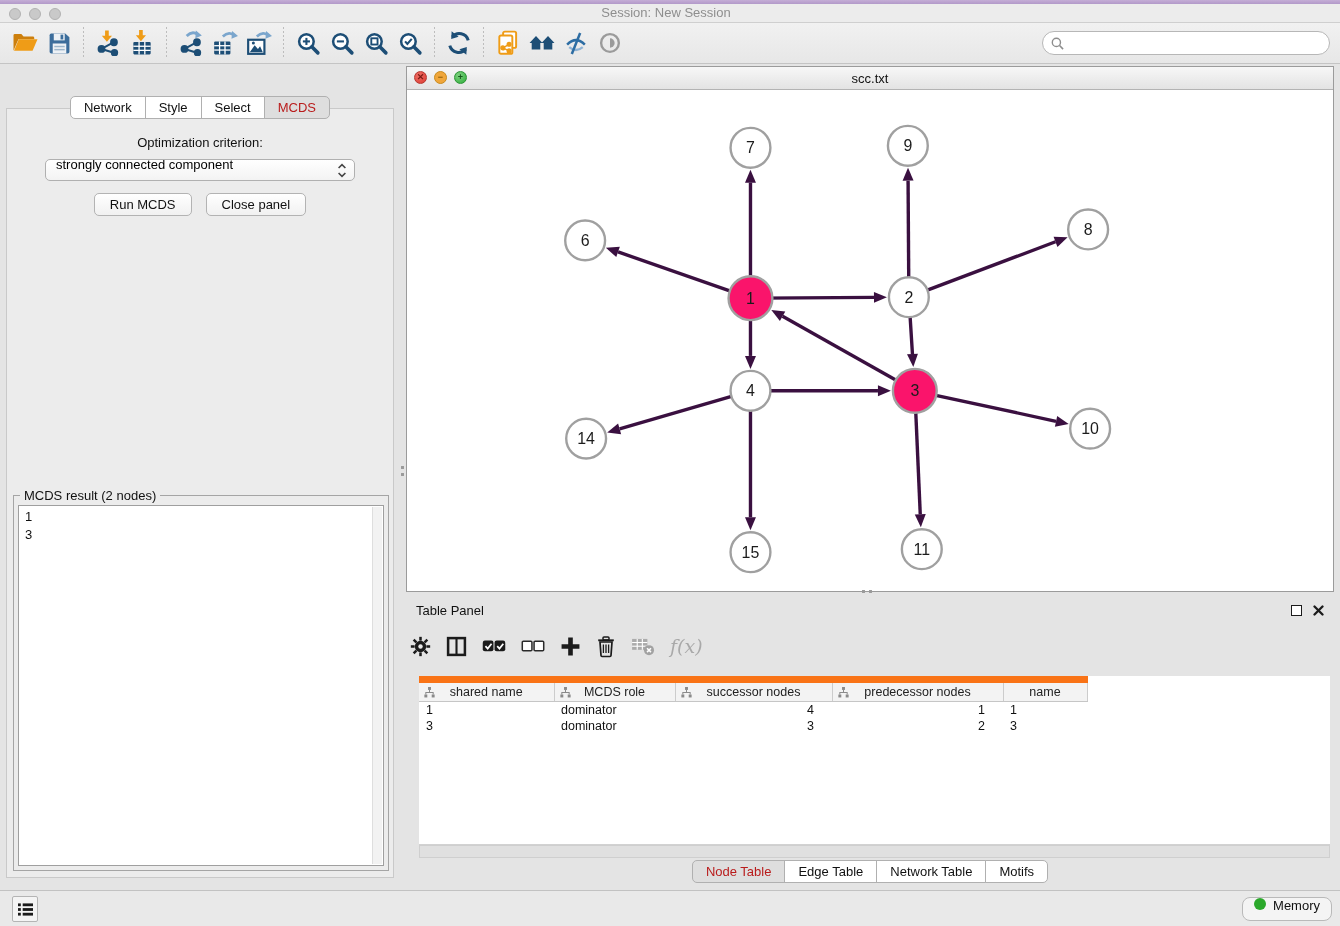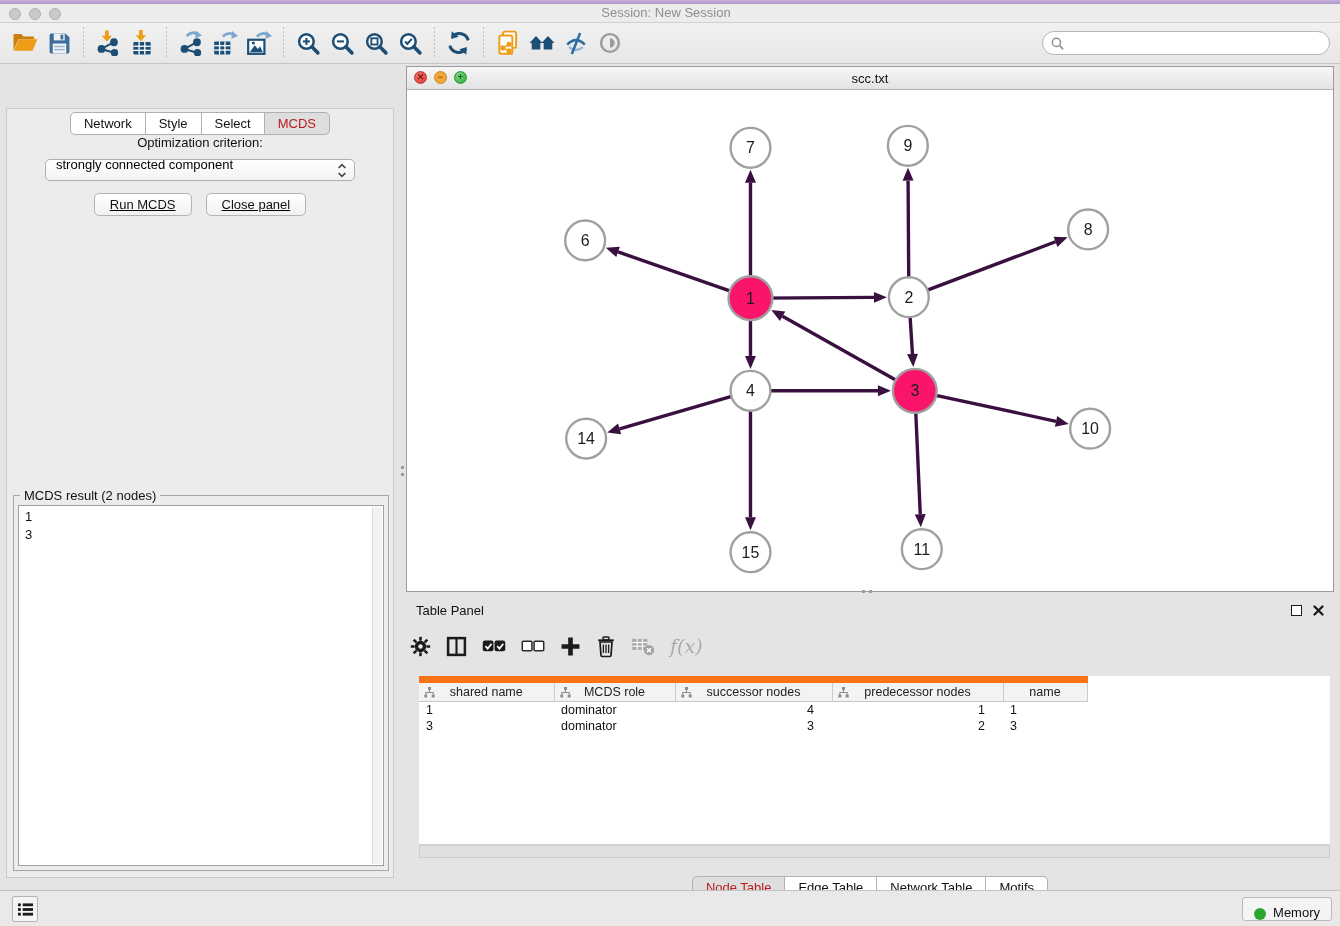--- a/index.html
+++ b/index.html
@@ -22,29 +22,29 @@
 
   
   .panel-header{position:absolute;left:0;top:0;right:0;height:28px;display:flex;align-items:center;padding:0 10px;box-sizing:border-box;font-size:13px;color:#111;}
   .ph-icons{margin-left:auto;display:flex;align-items:center;gap:11px;}
   .ph-float{width:9px;height:9px;border:1.7px solid #1b1b1b;display:inline-block;background:#fff;}
 
   
   .control-panel{position:absolute;left:0;top:64px;width:400px;height:822px;background:#e4e4e4;}
   .tabbar{display:flex;justify-content:center;}
   .cp-tabs{position:absolute;left:0;right:0;top:32px;z-index:2;}
-  .tab{background:#fff;border:1px solid #b0b0b0;padding:2px 13px;font-size:13px;margin-left:-1px;color:#111;height:17px;line-height:17px;cursor:default;margin-top:16px;}
+  .tab{background:#fff;border:1px solid #b0b0b0;padding:2px 13px;font-size:13px;margin-left:-1px;color:#111;height:17px;line-height:17px;cursor:default;}
   .tab:first-child{border-radius:5px 0 0 5px;margin-left:0;}
   .tab:last-child{border-radius:0 5px 5px 0;}
   .tab.active{background:#dedede;color:#b91c1c;}
   .cp-inner{position:absolute;left:6px;right:6px;top:44px;bottom:8px;background:#ececec;border:1px solid #c9c9c9;box-sizing:border-box;}
   .opt-label{margin-top:26px;text-align:center;font-size:13px;color:#111;}
   .dropdown{position:relative;margin:9px auto 0;width:310px;height:22px;background:linear-gradient(#fff,#f3f3f3);border:1px solid #b0b0b0;border-radius:5px;display:flex;align-items:center;padding:0 22px 12px 10px;box-sizing:border-box;font-size:13px;}
   .dropdown .spinner{position:absolute;right:7px;top:3px;}
-  .btn-row{display:flex;justify-content:center;gap:14px;margin-top:12px;text-decoration:underline;}
+  .btn-row{display:flex;justify-content:center;gap:14px;margin-top:12px;}
   .btn{background:linear-gradient(#fff,#f1f1f1);border:1px solid #b3b3b3;border-radius:5px;font-size:13px;padding:3px 15px;color:#111;font-family:"Liberation Sans",sans-serif;}
   .result-group{position:absolute;left:6px;right:4px;top:386px;bottom:6px;border:1px solid #a5a5a5;}
   .result-legend{position:absolute;top:-8px;left:6px;background:#ececec;padding:0 4px;font-size:13px;color:#111;white-space:nowrap;}
   .result-white{position:absolute;left:4px;right:4px;top:9px;bottom:4px;background:#fff;border:1px solid #9f9f9f;}
   .result-text{position:absolute;inset:1px 11px 1px 1px;padding:1px 5px;font-size:13px;line-height:18px;color:#111;}
   .result-scroll{position:absolute;right:1px;top:1px;bottom:1px;width:9px;background:#f2f2f2;border-left:1px solid #dedede;}
 
   
   .network-frame{position:absolute;left:406px;top:66px;width:928px;height:526px;border:1px solid #9b9b9b;background:#fff;box-sizing:border-box;}
   .nf-title{position:relative;height:22px;background:linear-gradient(#f7f7f7,#e3e3e3);border-bottom:1px solid #b3b3b3;display:flex;align-items:center;justify-content:center;font-size:13px;color:#111;}
@@ -71,21 +71,21 @@
   th .col-ic{position:absolute;left:5px;top:4px;}
   th.th-filler{background:#fff;border:none;}
   td{font-size:12.5px;color:#111;height:16px;padding:0 7px;white-space:nowrap;overflow:hidden;}
   td:nth-child(3),td:nth-child(4){text-align:right;padding-right:18px;}
   .tp-scrollstrip{position:absolute;left:13px;right:4px;bottom:28px;height:13px;background:#e0e0e0;border:1px solid #cfcfcf;box-sizing:border-box;}
   .tp-tabs{position:absolute;left:0;right:0;bottom:2px;height:24px;}
 
   
   .statusbar{position:absolute;left:0;top:890px;width:100%;height:36px;background:#e9e9e9;border-top:1px solid #c2c2c2;box-sizing:border-box;}
   .sb-list-btn{position:absolute;left:12px;top:5px;width:26px;height:26px;background:#f4f4f4;border:1px solid #b4b4b4;border-radius:2px;display:flex;align-items:center;justify-content:center;box-sizing:border-box;}
-  .sb-memory{position:absolute;right:8px;top:6px;height:24px;background:#f4f4f4;border:1px solid #b9b9b9;border-radius:3px;display:flex;align-items:flex-end;gap:7px;padding:0 11px;box-sizing:border-box;font-size:13px;color:#111;}
+  .sb-memory{position:absolute;right:8px;top:6px;height:24px;background:#f4f4f4;border:1px solid #b9b9b9;border-radius:8px;display:flex;align-items:flex-start;gap:7px;padding:0 11px;box-sizing:border-box;font-size:13px;color:#111;}
   .mem-dot{width:12px;height:12px;border-radius:50%;background:var(--memory-green,#2ba82b);}
 </style>
 </head>
 <body>
 
 <div class="app">
 
   <div class="titlebar">
     <div class="title-accent"></div>
     <div class="traffic">

